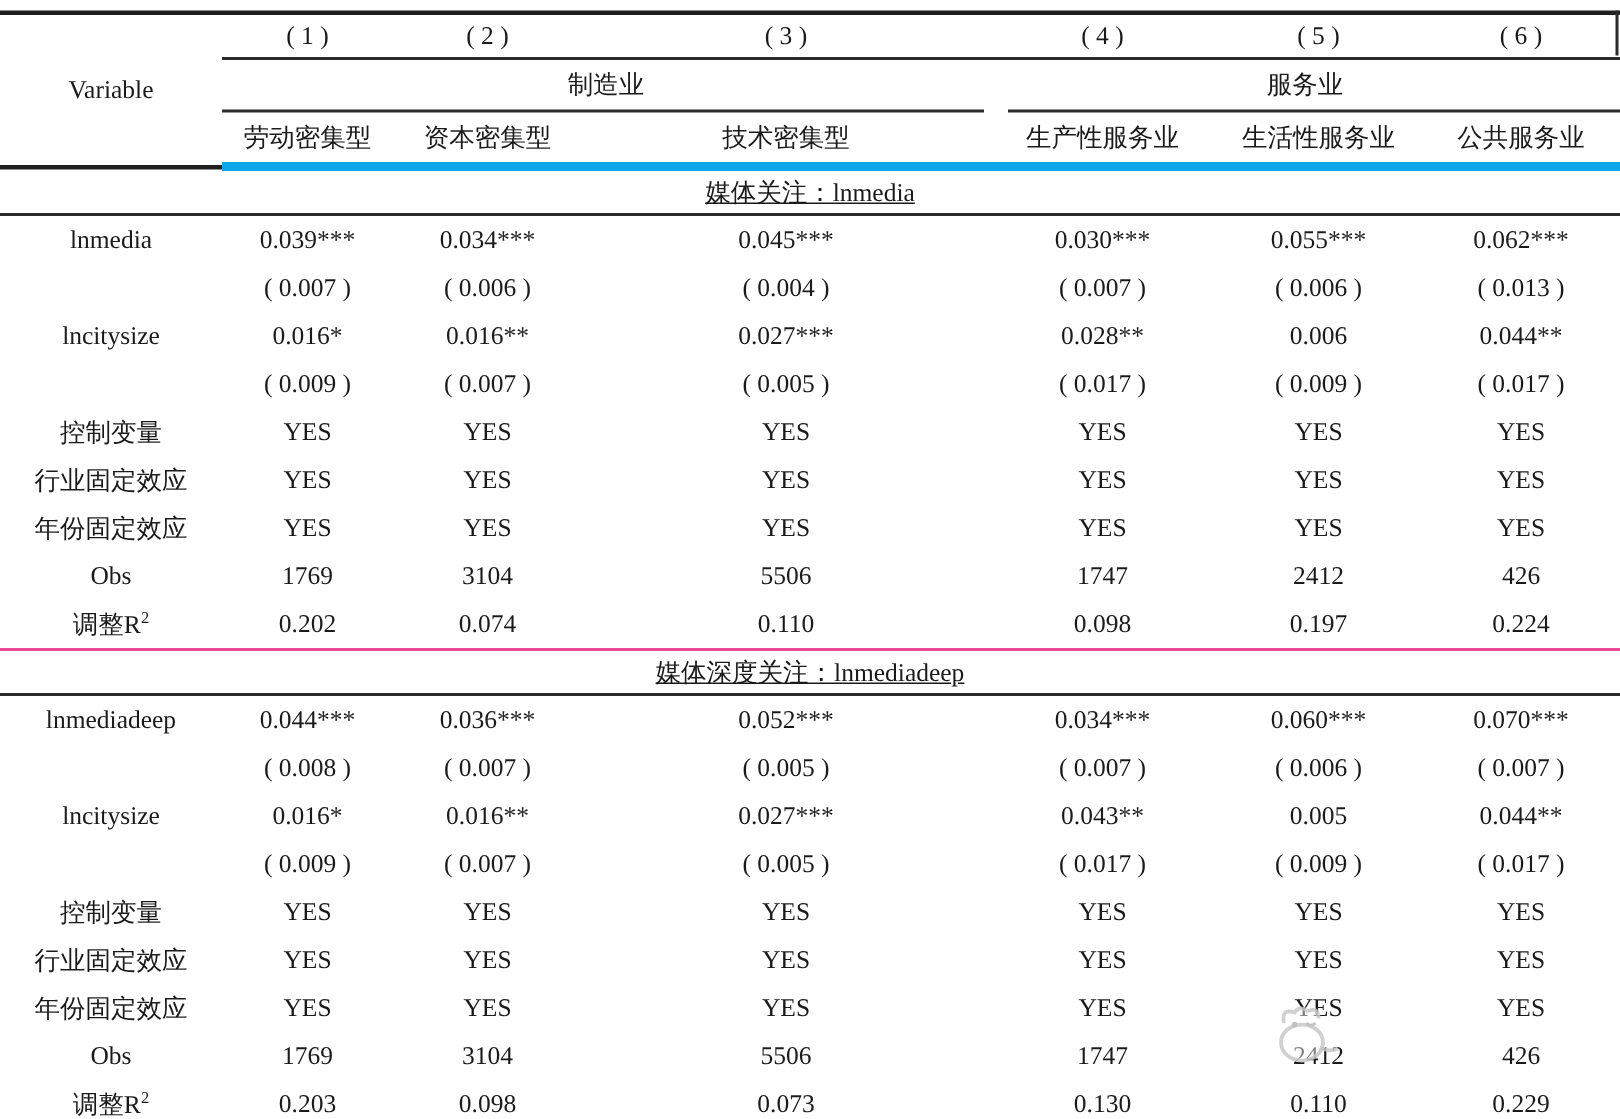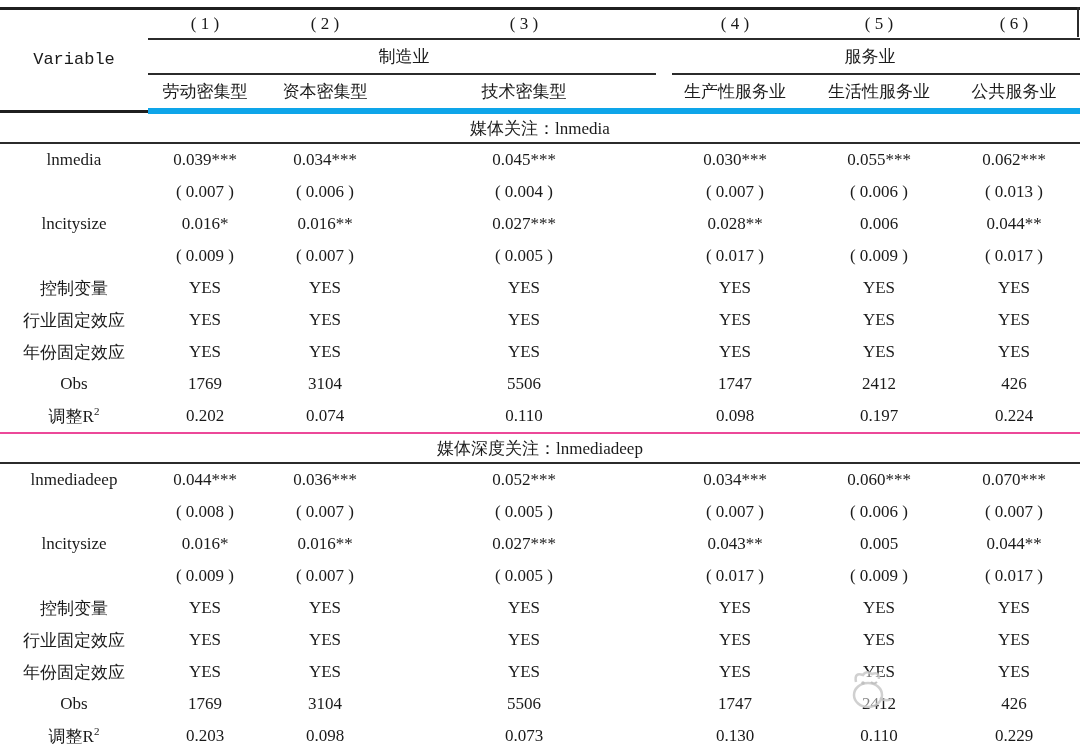--- a/index.html
+++ b/index.html
@@ -22,26 +22,26 @@
   }
   td {
     text-align: center;
     vertical-align: middle;
     font-size: 17px;
     padding: 0;
     overflow: hidden;
     white-space: nowrap;
   }
   
-  td.variable-cell { border-bottom: 3px solid #1f1f1f; font-family: Liberation Mono, monospace; }
+  td.variable-cell { border-bottom: 3px solid #1f1f1f; }
   tr.num-row td.num-cell { height: 28px; border-bottom: 2px solid #2b2b2b; }
   tr.group-row td.group-cell { height: 33px; border-bottom: 2px solid #2b2b2b; }
   tr.sub-row td.sub-cell { height: 33px; border-bottom: 6px solid #0ea5e9; }
   
-  tr.section-row td { height: 28px; border-bottom: 2px solid #2b2b2b; }
+  tr.section-row td { height: 28px; border-bottom: 2px solid #2b2b2b; text-decoration: underline; }
   tbody.panel1 tr.section-row td { border-top: 2px solid #ec4899; }
   
   tr.data-row td { height: 32px; }
   sup { font-size: 11px; line-height: 0; }
   
   .group-gap {
     position: absolute;
     left: 656px; top: 70px;
     width: 16px; height: 6px;
     background: #ffffff;

